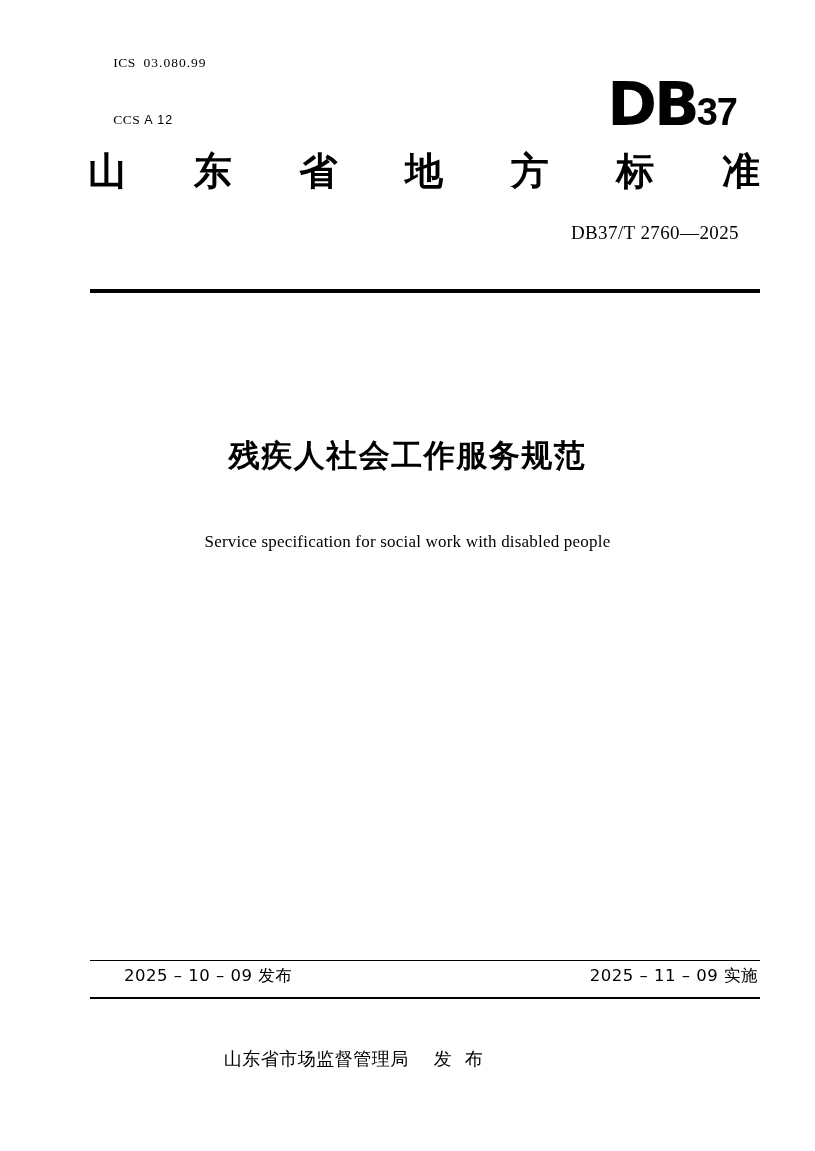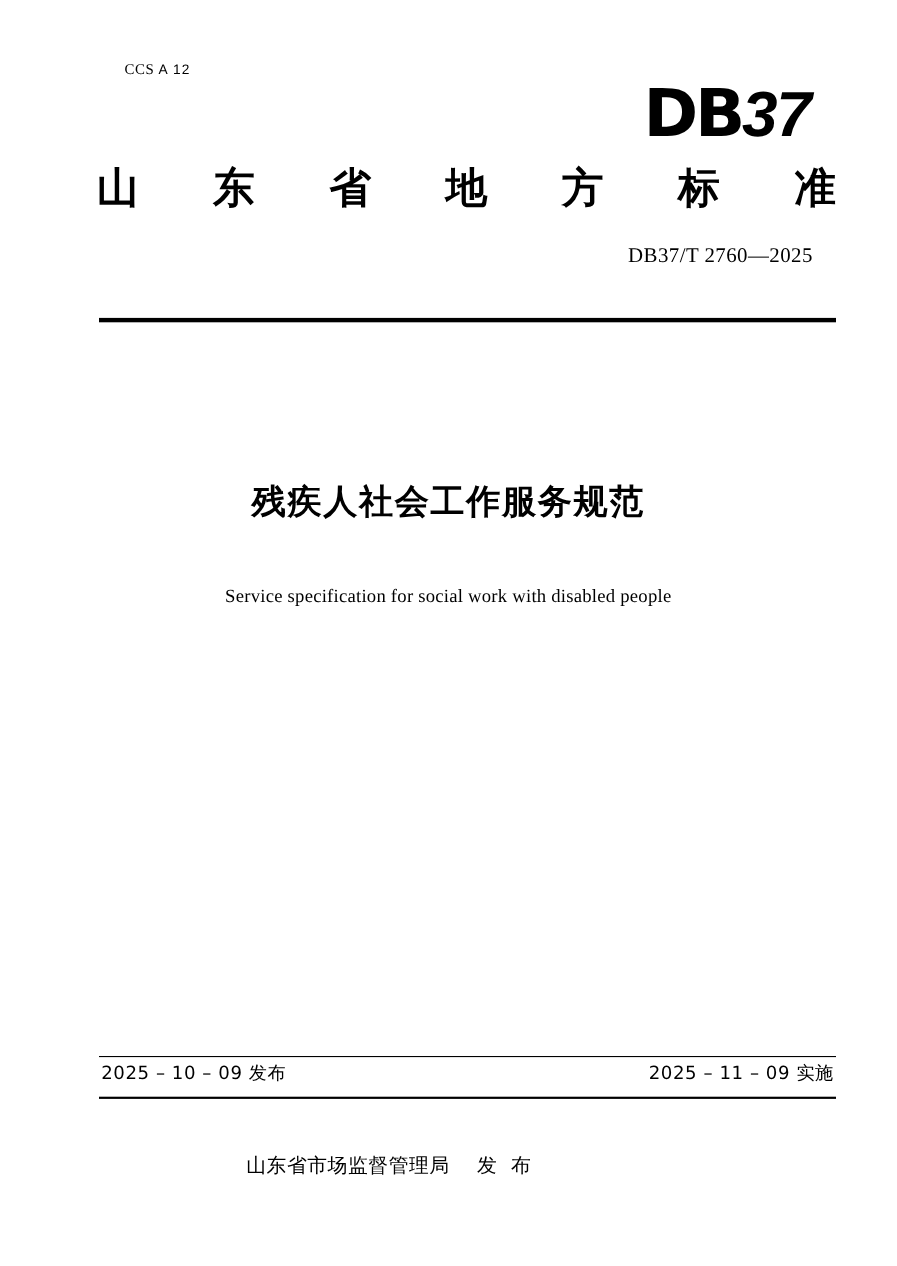--- a/index.html
+++ b/index.html
@@ -62,23 +62,22 @@
   }
   .db-logo .db {
     font-family: "DejaVu Sans", sans-serif;
     font-weight: bold;
     letter-spacing: -3px;
     font-size: 60px;
   }
   .db-logo .num {
     font-family: "Liberation Sans", sans-serif;
     font-weight: bold;
-    font-size: 58px;
+    font-size: 38px;
     letter-spacing: -1px;
-    font-style: italic;
   }
 
   
   .province-line {
     position: absolute;
     left: 88px;
     top: 148px;
     width: 672px;
     display: flex;
     justify-content: space-between;
@@ -160,20 +159,21 @@
     display: flex;
     justify-content: space-between;
     align-items: center;
     font-family: "DejaVu Sans", sans-serif;
     font-size: 16.5px;
     font-weight: normal;
     letter-spacing: 0.5px;
   }
   .date-row .date-item {
     white-space: pre;
+    margin-left: 32px;
   }
 
   
   .publisher {
     position: absolute;
     left: 0;
     top: 1047px;
     width: 707px;
     text-align: center;
     font-family: "DejaVu Sans", sans-serif;
@@ -181,20 +181,23 @@
     letter-spacing: 0.5px;
     white-space: pre;
   }
 </style>
 </head>
 <body>
 
 <div class="page">
 
   <div class="ics-block">
+    <div class="ics-row">
+      <span class="ics-label">ICS</span><span>&nbsp;&nbsp;</span><span class="ics-value">03.080.99</span>
+    </div>
     <div class="ics-row">
       <span class="ics-label">CCS</span><span>&nbsp;</span><span class="ccs-value">A 12</span>
     </div>
   </div>
 
   <div class="db-logo">
     <span class="db">DB</span><span class="num">37</span>
   </div>
 
   <div class="province-line">

